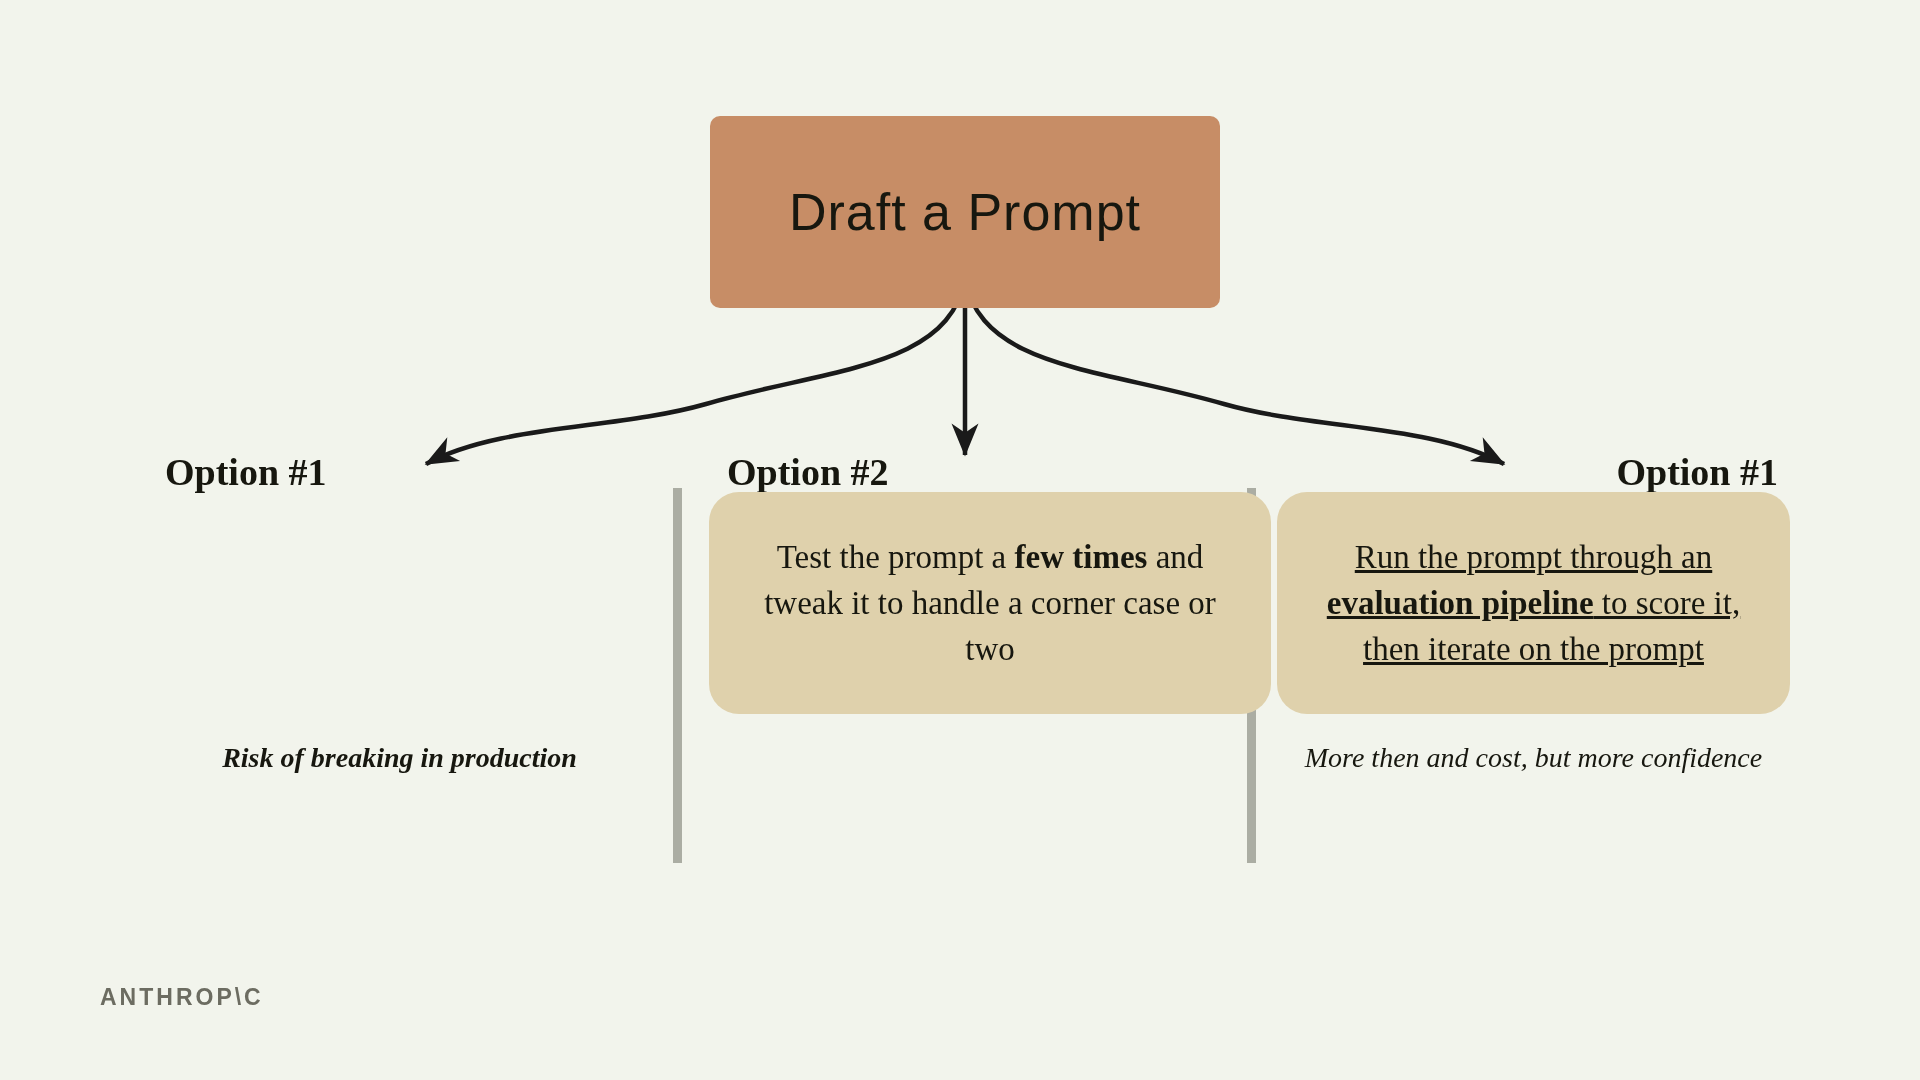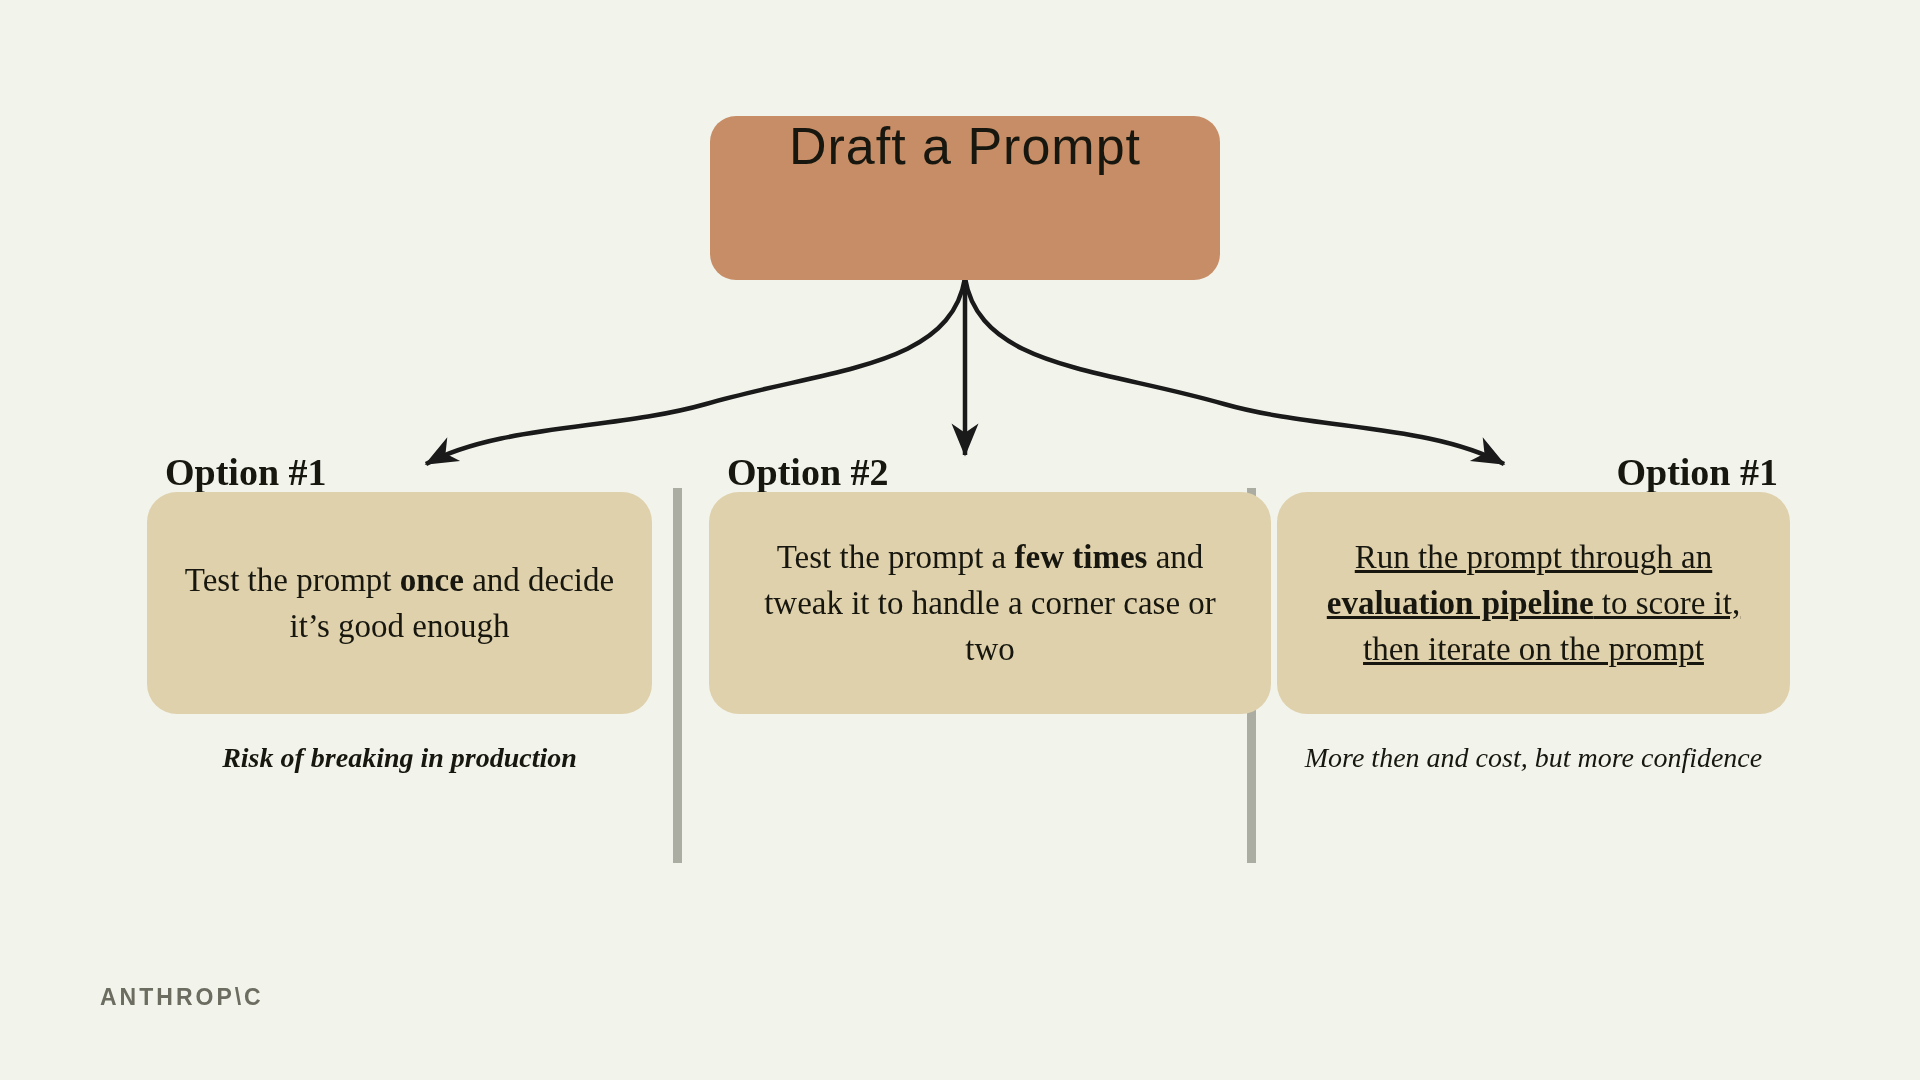--- a/index.html
+++ b/index.html
@@ -10,24 +10,24 @@
     width: 1920px;
     height: 1080px;
     background: #F2F4EC;
     overflow: hidden;
   }
 
   
   .title-box {
     position: absolute;
     left: 710px; top: 116px;
-    width: 510px; height: 164px;
+    width: 510px; height: 192px;
     background: #C78D66;
-    border-radius: 26px;
-    display: flex; align-items: flex-start; justify-content: center;
+    border-radius: 10px;
+    display: flex; align-items: center; justify-content: center;
     font-family: "Liberation Sans", "DejaVu Sans", sans-serif;
     font-size: 52px; font-weight: 500; letter-spacing: 1px;
     color: #17170F;
   }
 
   
   .arrows-svg { position: absolute; left: 0; top: 0; width: 1920px; height: 1080px; }
   .arrow-path { stroke: #1A1A1A; stroke-width: 4.5; fill: none; }
 
   
@@ -93,23 +93,20 @@
   </svg>
 
   <div class="title-box">
     <span>Draft a Prompt</span>
   </div>
 
   <div class="divider divider-1"></div>
   <div class="divider divider-2"></div>
 
   <div class="option-label label-1">Option #1</div>
-  <div class="option-box box-1">
-    <div><span>Test the prompt </span><b>once</b><span> and decide it’s good enough</span></div>
-  </div>
   <div class="option-caption caption-1">Risk of breaking in production</div>
 
   <div class="option-label label-2">Option #2</div>
   <div class="option-box box-2">
     <div><span>Test the prompt a </span><b>few times</b><span> and tweak it to handle a corner case or two</span></div>
   </div>
 
   <div class="option-label label-3">Option #1</div>
   <div class="option-box box-3">
     <div><span>Run the prompt through an </span><b>evaluation pipeline</b><span> to score it, then iterate on the prompt</span></div>

